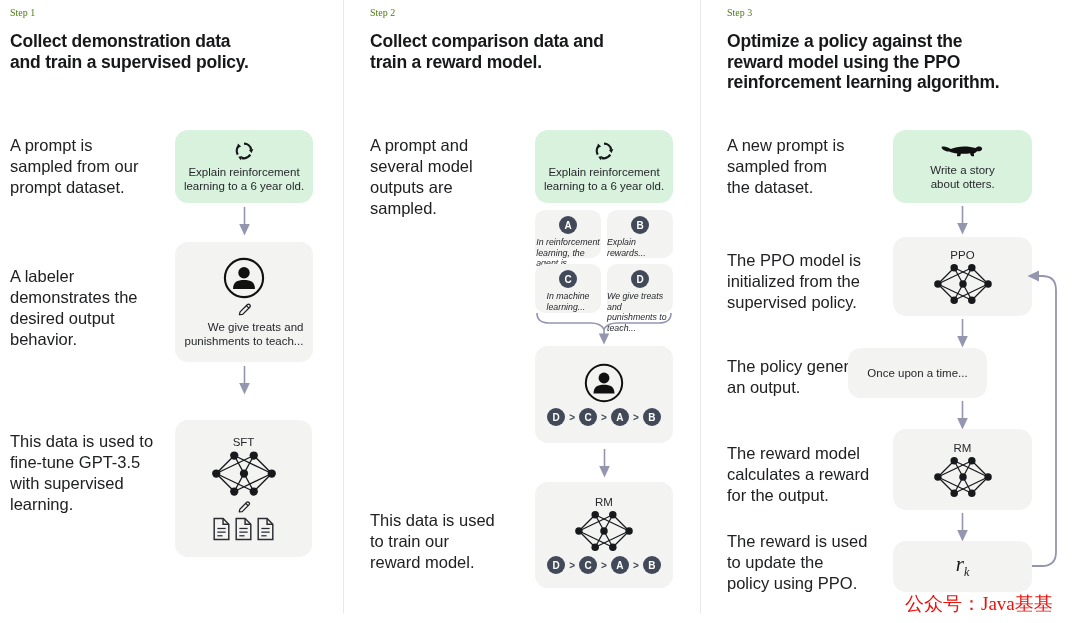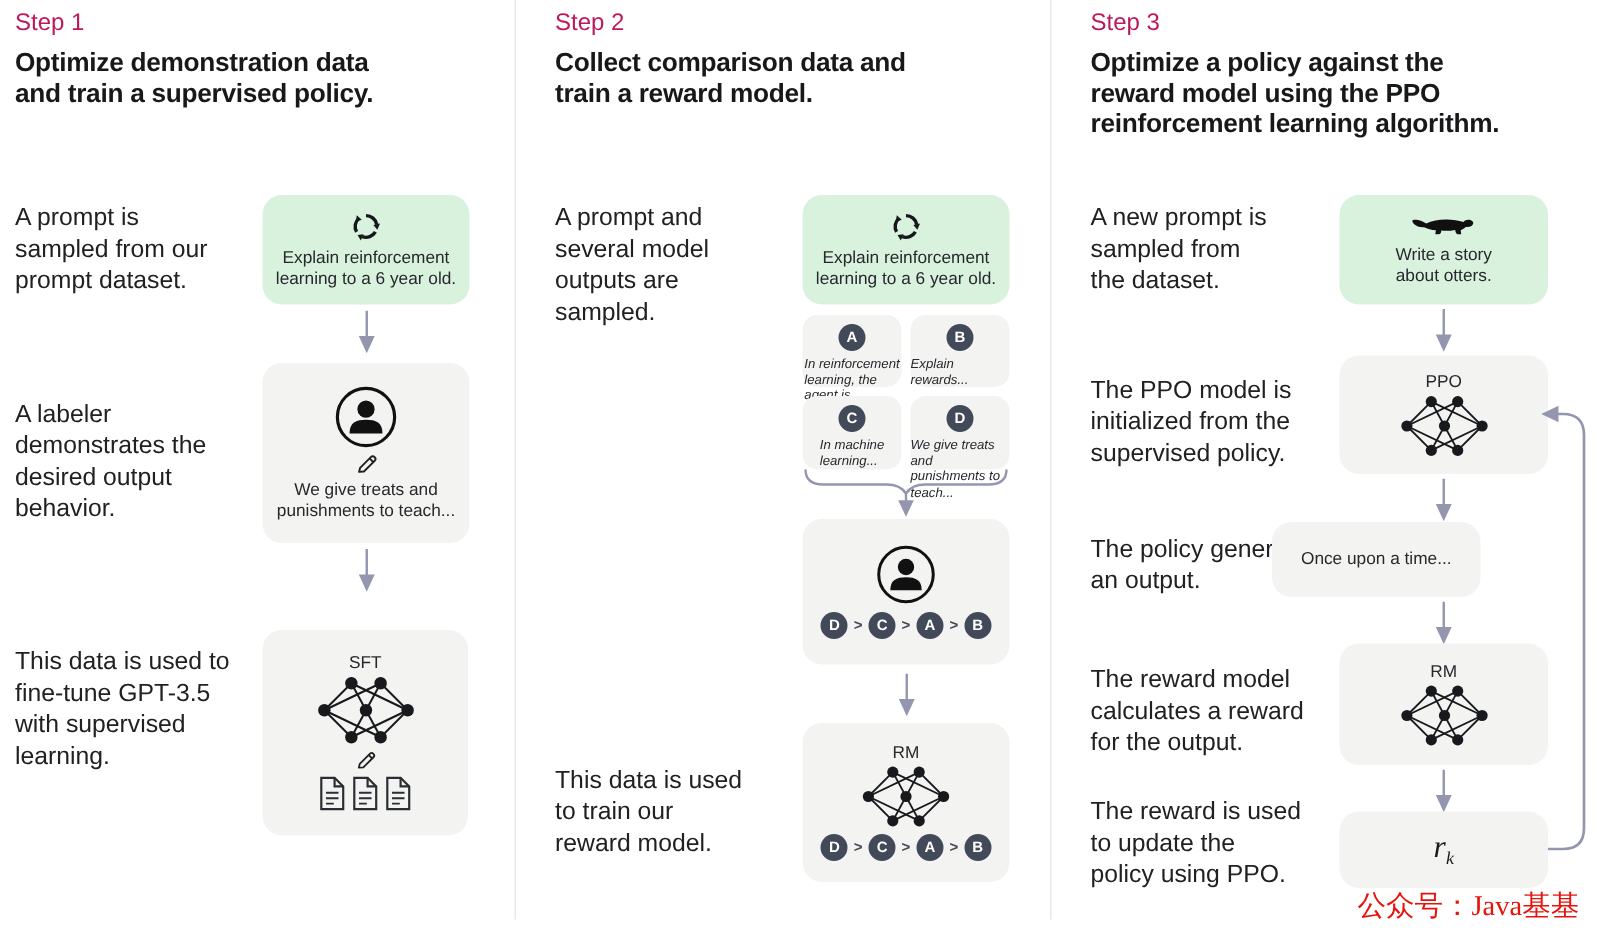--- a/index.html
+++ b/index.html
@@ -2,21 +2,21 @@
 <html style="--green-box: #d9f2de; --gray-box: #f3f3f1; --chip: #424959; --arrow: #9496b0; --watermark: #e8120c;"><head>
 <meta charset="utf-8">
 <style>
   html,body { margin:0; padding:0; background:#ffffff; }
   .canvas {
     position:relative; width:1080px; height:623px; background:#fff;
     font-family:"Liberation Sans", sans-serif; overflow:hidden;
     color:#202123;
   }
   .divider { position:absolute; top:0; height:613px; width:1px; background:#e8e8e6; }
-  .step-label { position:absolute; margin:0; font-size:16px; color:#be185d; font-weight:normal; }
+  .step-label { position:absolute; margin:0; font-size:10px; color:#4d7c0f; font-weight:normal;font-family:Liberation Serif, serif; }
   .heading { position:absolute; margin:0; font-size:17.5px; font-weight:bold; color:#17181a;
              line-height:20.5px; white-space:pre-line; letter-spacing:-0.2px; }
   .prose { position:absolute; margin:0; font-size:16.5px; line-height:21px; color:#202123; white-space:pre-line; }
   .box { position:absolute; border-radius:13px; background:var(--gray-box,#f3f3f1);
          display:flex; flex-direction:column; align-items:center; justify-content:center;
          text-align:center; box-sizing:border-box; }
   .box.green { background:var(--green-box,#d9f2de); }
   .box-text { font-size:11.5px; line-height:14px; color:#26282c; white-space:pre-line; }
   .model-label { font-size:11.5px; color:#26282c; }
   .opt { position:absolute; border-radius:10px; background:var(--gray-box,#f3f3f1);
@@ -28,32 +28,32 @@
   .rank-sep { font-size:10px; font-weight:bold; color:var(--chip,#424959); }
   .arrow-v { position:absolute; }
   .stroke { stroke:var(--arrow,#9496b0); fill:none; }
   .head   { fill:var(--arrow,#9496b0); }
   .net line { stroke:#17191d; stroke-width:1.8; }
   .net circle { fill:#17191d; }
   .rk { font-family:"Liberation Serif", serif; font-style:italic; font-size:21px; color:#191919; }
   .rk sub { font-size:12px; font-style:italic; }
   .watermark { position:absolute; font-family:"Liberation Serif", serif; font-size:19px;
                color:var(--watermark,#e8120c); white-space:nowrap; }
-  .gap2 { margin-top:2px; } .gap4 { margin-top:4px; } .gap5 { margin-top:5px; }
+  .gap2 { margin-top:2px;text-align:right; } .gap4 { margin-top:4px; } .gap5 { margin-top:5px; }
 </style>
 </head>
 <body>
 
 <div class="canvas">
 
   <div class="divider" style="left:343px"></div>
   <div class="divider" style="left:700px"></div>
 
   <p class="step-label" style="left:10px;top:7px">Step 1</p>
-  <h2 class="heading" style="left:10px;top:31px">Optimize demonstration data
+  <h2 class="heading" style="left:10px;top:31px">Collect demonstration data
 and train a supervised policy.</h2>
 
   <p class="prose" style="left:10px;top:135px">A prompt is
 sampled from our
 prompt dataset.</p>
   <div class="box green" style="left:175px;top:130px;width:138px;height:73px">
     <span style="width: 20px; height: 20px; display: inline-flex;">
         <svg viewBox="0 0 22 22" width="20" height="20">
     <g fill="none" stroke="#15171a" stroke-width="2.5" stroke-linecap="butt">
       <path d="M11,3 A8,8 0 0 1 18.9,9.6"></path>

